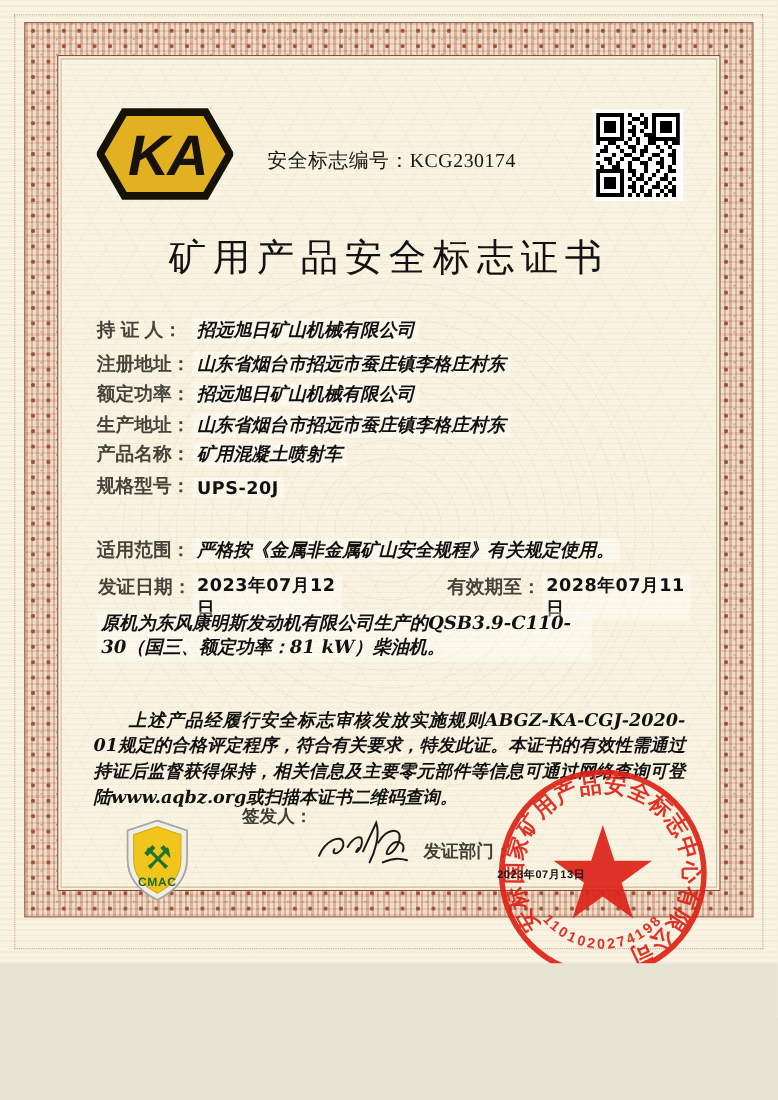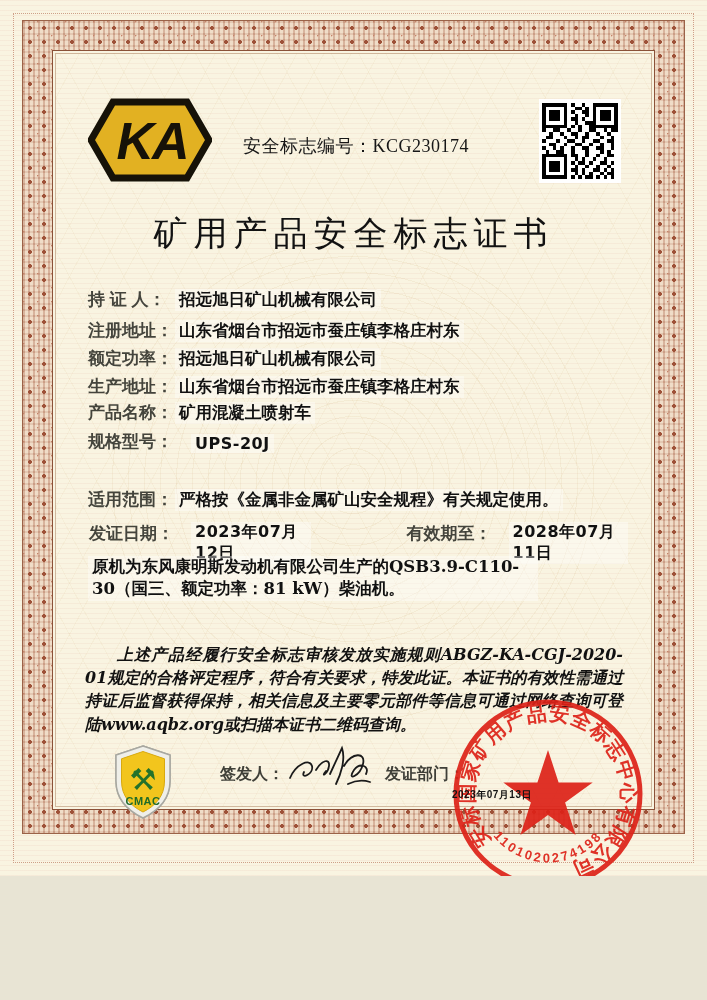--- a/index.html
+++ b/index.html
@@ -50,40 +50,40 @@
   .qr svg { width:100%; height:100%; display:block; }
 
   .title { left:0; right:0; top:211px; text-align:center;
            font-family:"Liberation Serif", serif; font-weight:400; font-size:34px;
            letter-spacing:6px; color:#121212; }
 
   
   .row { left:88px; width:540px; display:flex; align-items:flex-end; }
   .lbl { flex:0 0 87px; font-size:17px; font-weight:700; color:#44443c; white-space:nowrap; }
   .lbl.wide { flex-basis:180px; }
-  .val { font-family:"DejaVu Serif", serif; font-weight:600;
+  .val { font-family:"DejaVu Serif", serif; font-style:italic; font-weight:600;
          font-size:16.5px; color:#111; background:rgba(255,255,255,0.38); padding:0 4px; }
   .val.num { font-family:"DejaVu Sans", sans-serif; font-style:normal; font-weight:700;
-             letter-spacing:0.5px; font-size:16px;margin-left:16px; }
+             letter-spacing:0.5px; font-size:16px; }
   .r0{top:288px}.r1{top:319px}.r2{top:347px}.r3{top:375px}.r4{top:401px}
   .r5{top:430px}.r6{top:460px}.r7{top:488px}
   .dates-row { left:88px; top:522px; width:540px; display:flex; }
   .dates-row .lbl { flex:0 0 87px;text-align:center; }
   .dates-row .gap { flex:0 0 95px; }
   .remark-row { left:88px; top:556px; width:540px; display:flex; }
   .remark-row .val { width:450px; line-height:1.35; }
 
   .statement { left:85px; top:643px; width:538px; text-align:justify; text-indent:2em;
                font-family:"DejaVu Serif", serif; font-style:italic; font-weight:700;
                font-size:16px; line-height:1.45; color:#111; }
 
   
   .cmac { left:112px; top:744px; width:62px; height:76px; }
   .signer-label, .dept-label { font-size:16px; font-weight:700; color:#3f3f38; }
-  .signer-label { left:220px; top:764px; }
+  .signer-label { left:220px; top:732px; }
   .dept-label { left:385px; top:764px; }
   .signature { left:286px; top:738px; width:92px; height:58px; }
   .stamp { left:448px; top:694px; width:200px; height:200px; opacity:0.92; }
   .stamp-date { left:452px; top:788px; font-size:10px; font-weight:700; color:#141414;
                 letter-spacing:0.5px; z-index:5; }
 </style>
 </head>
 <body>
 
 <div class="page">

